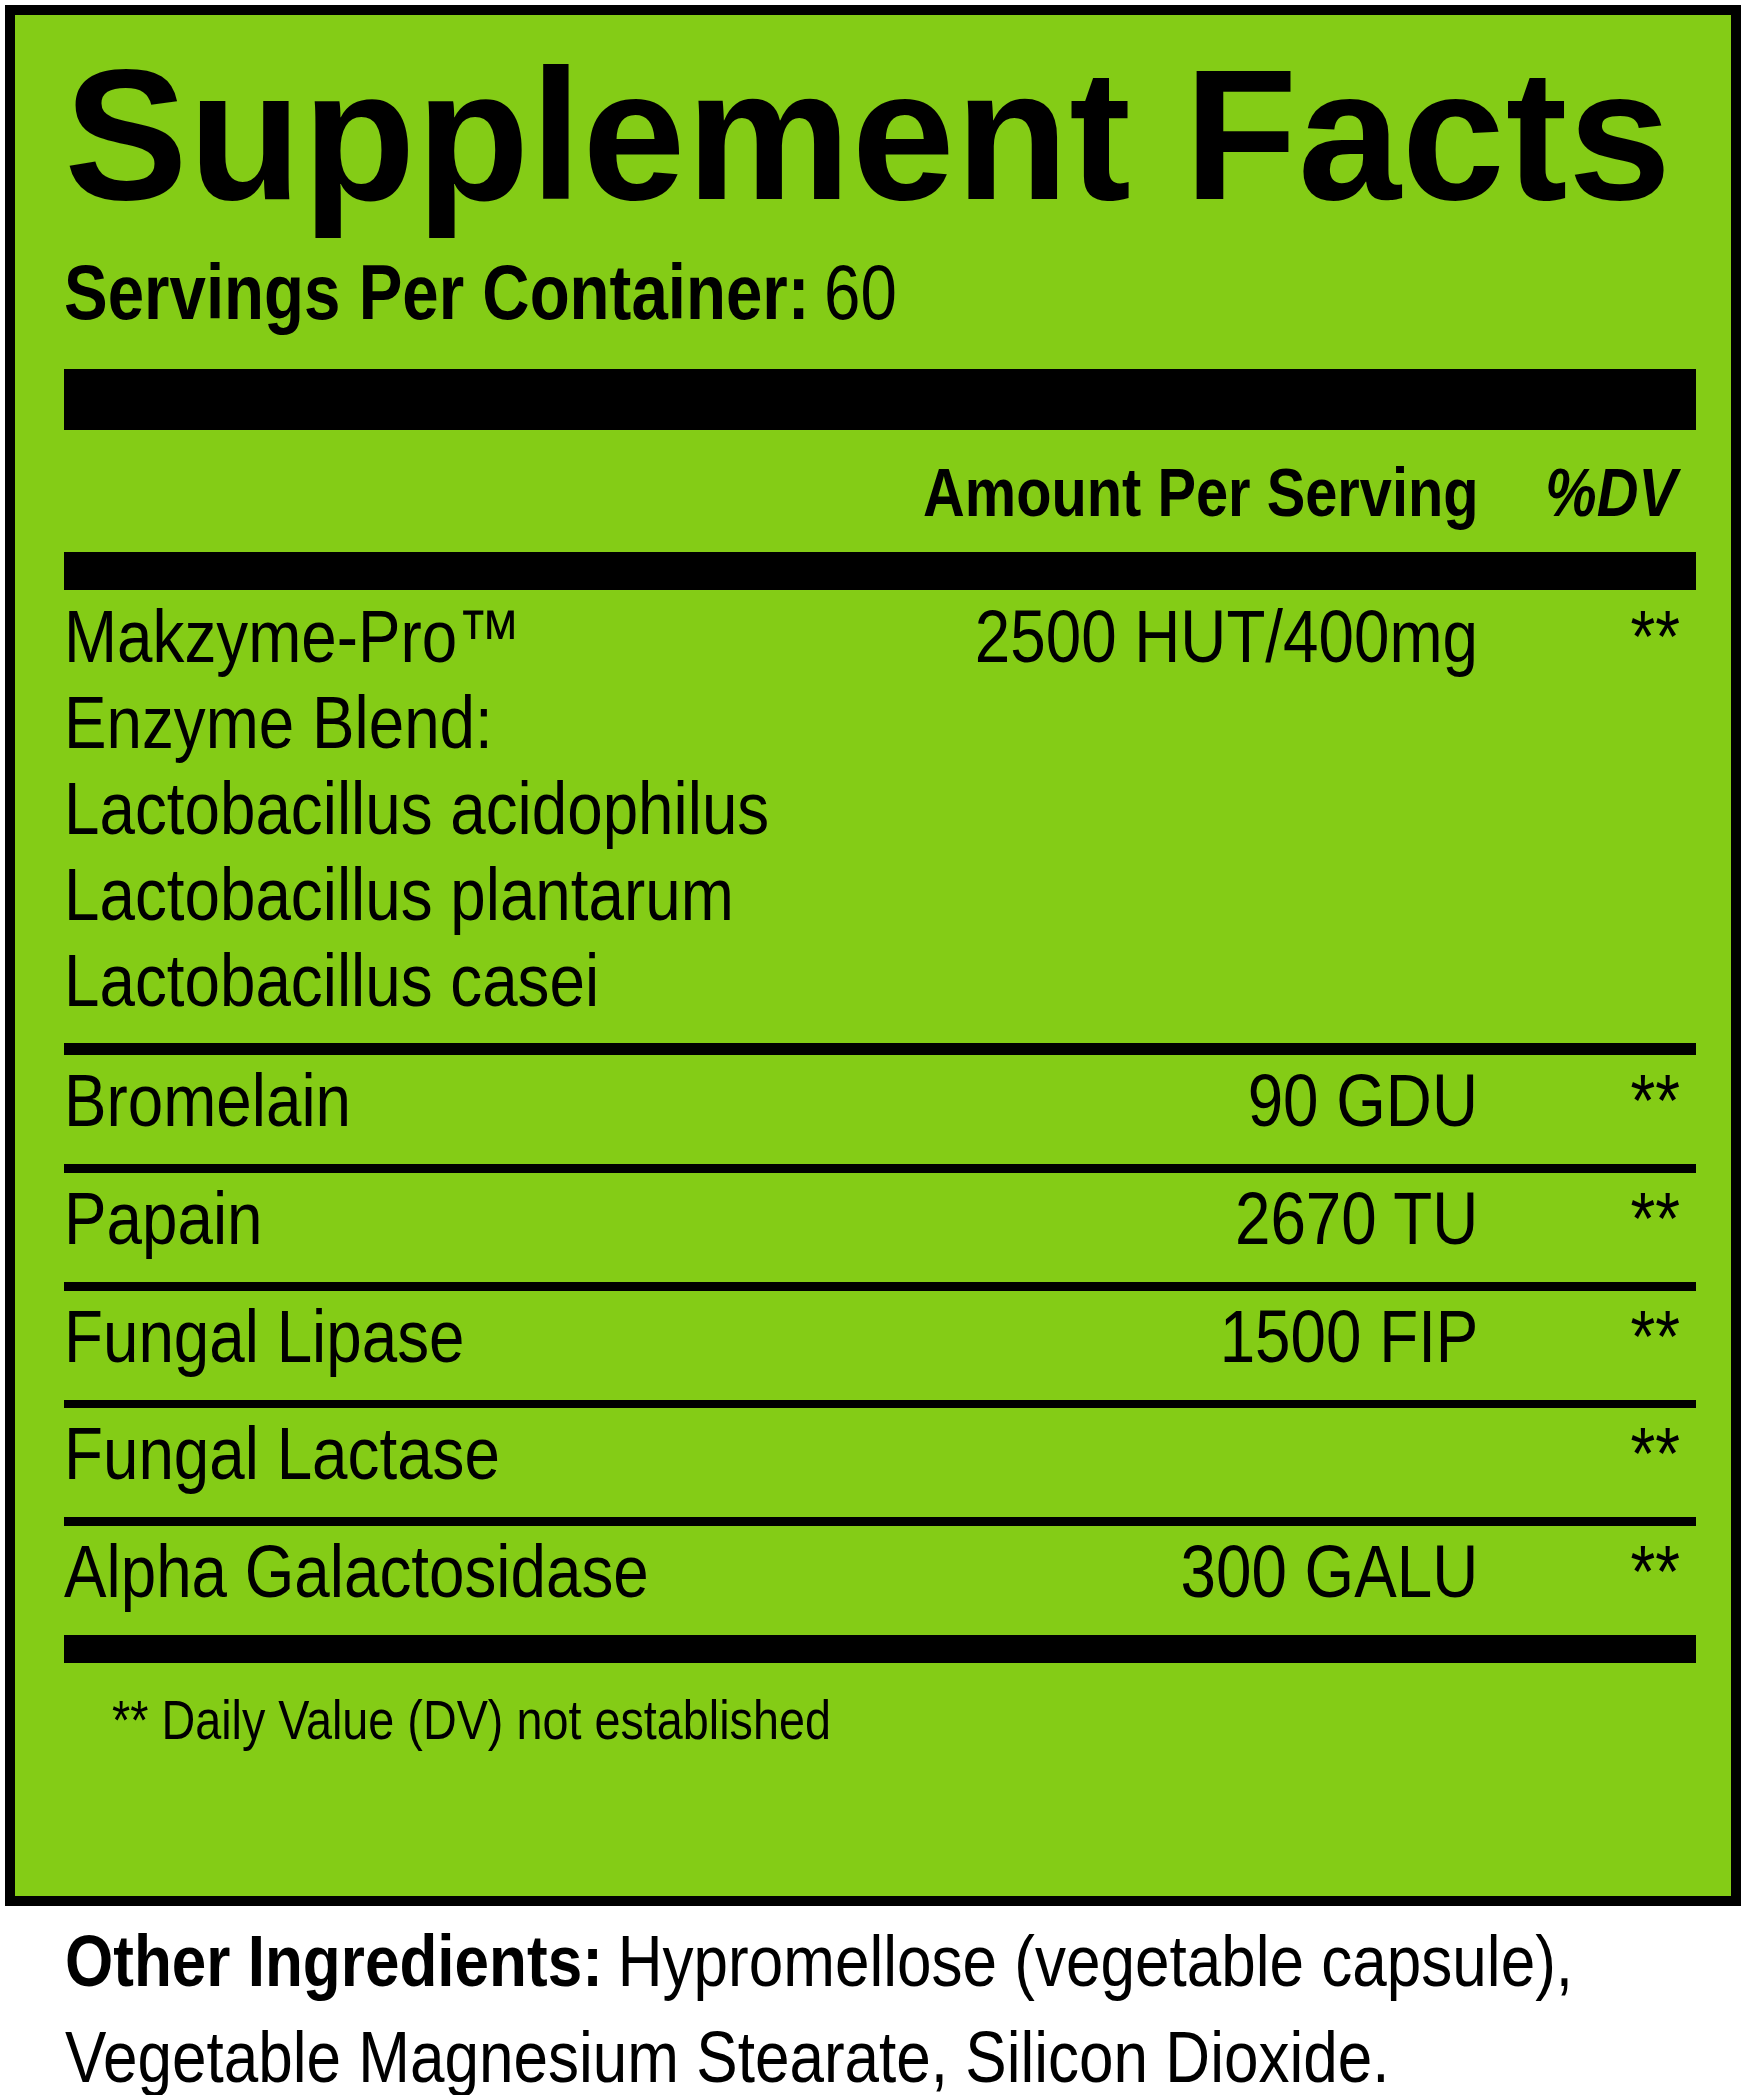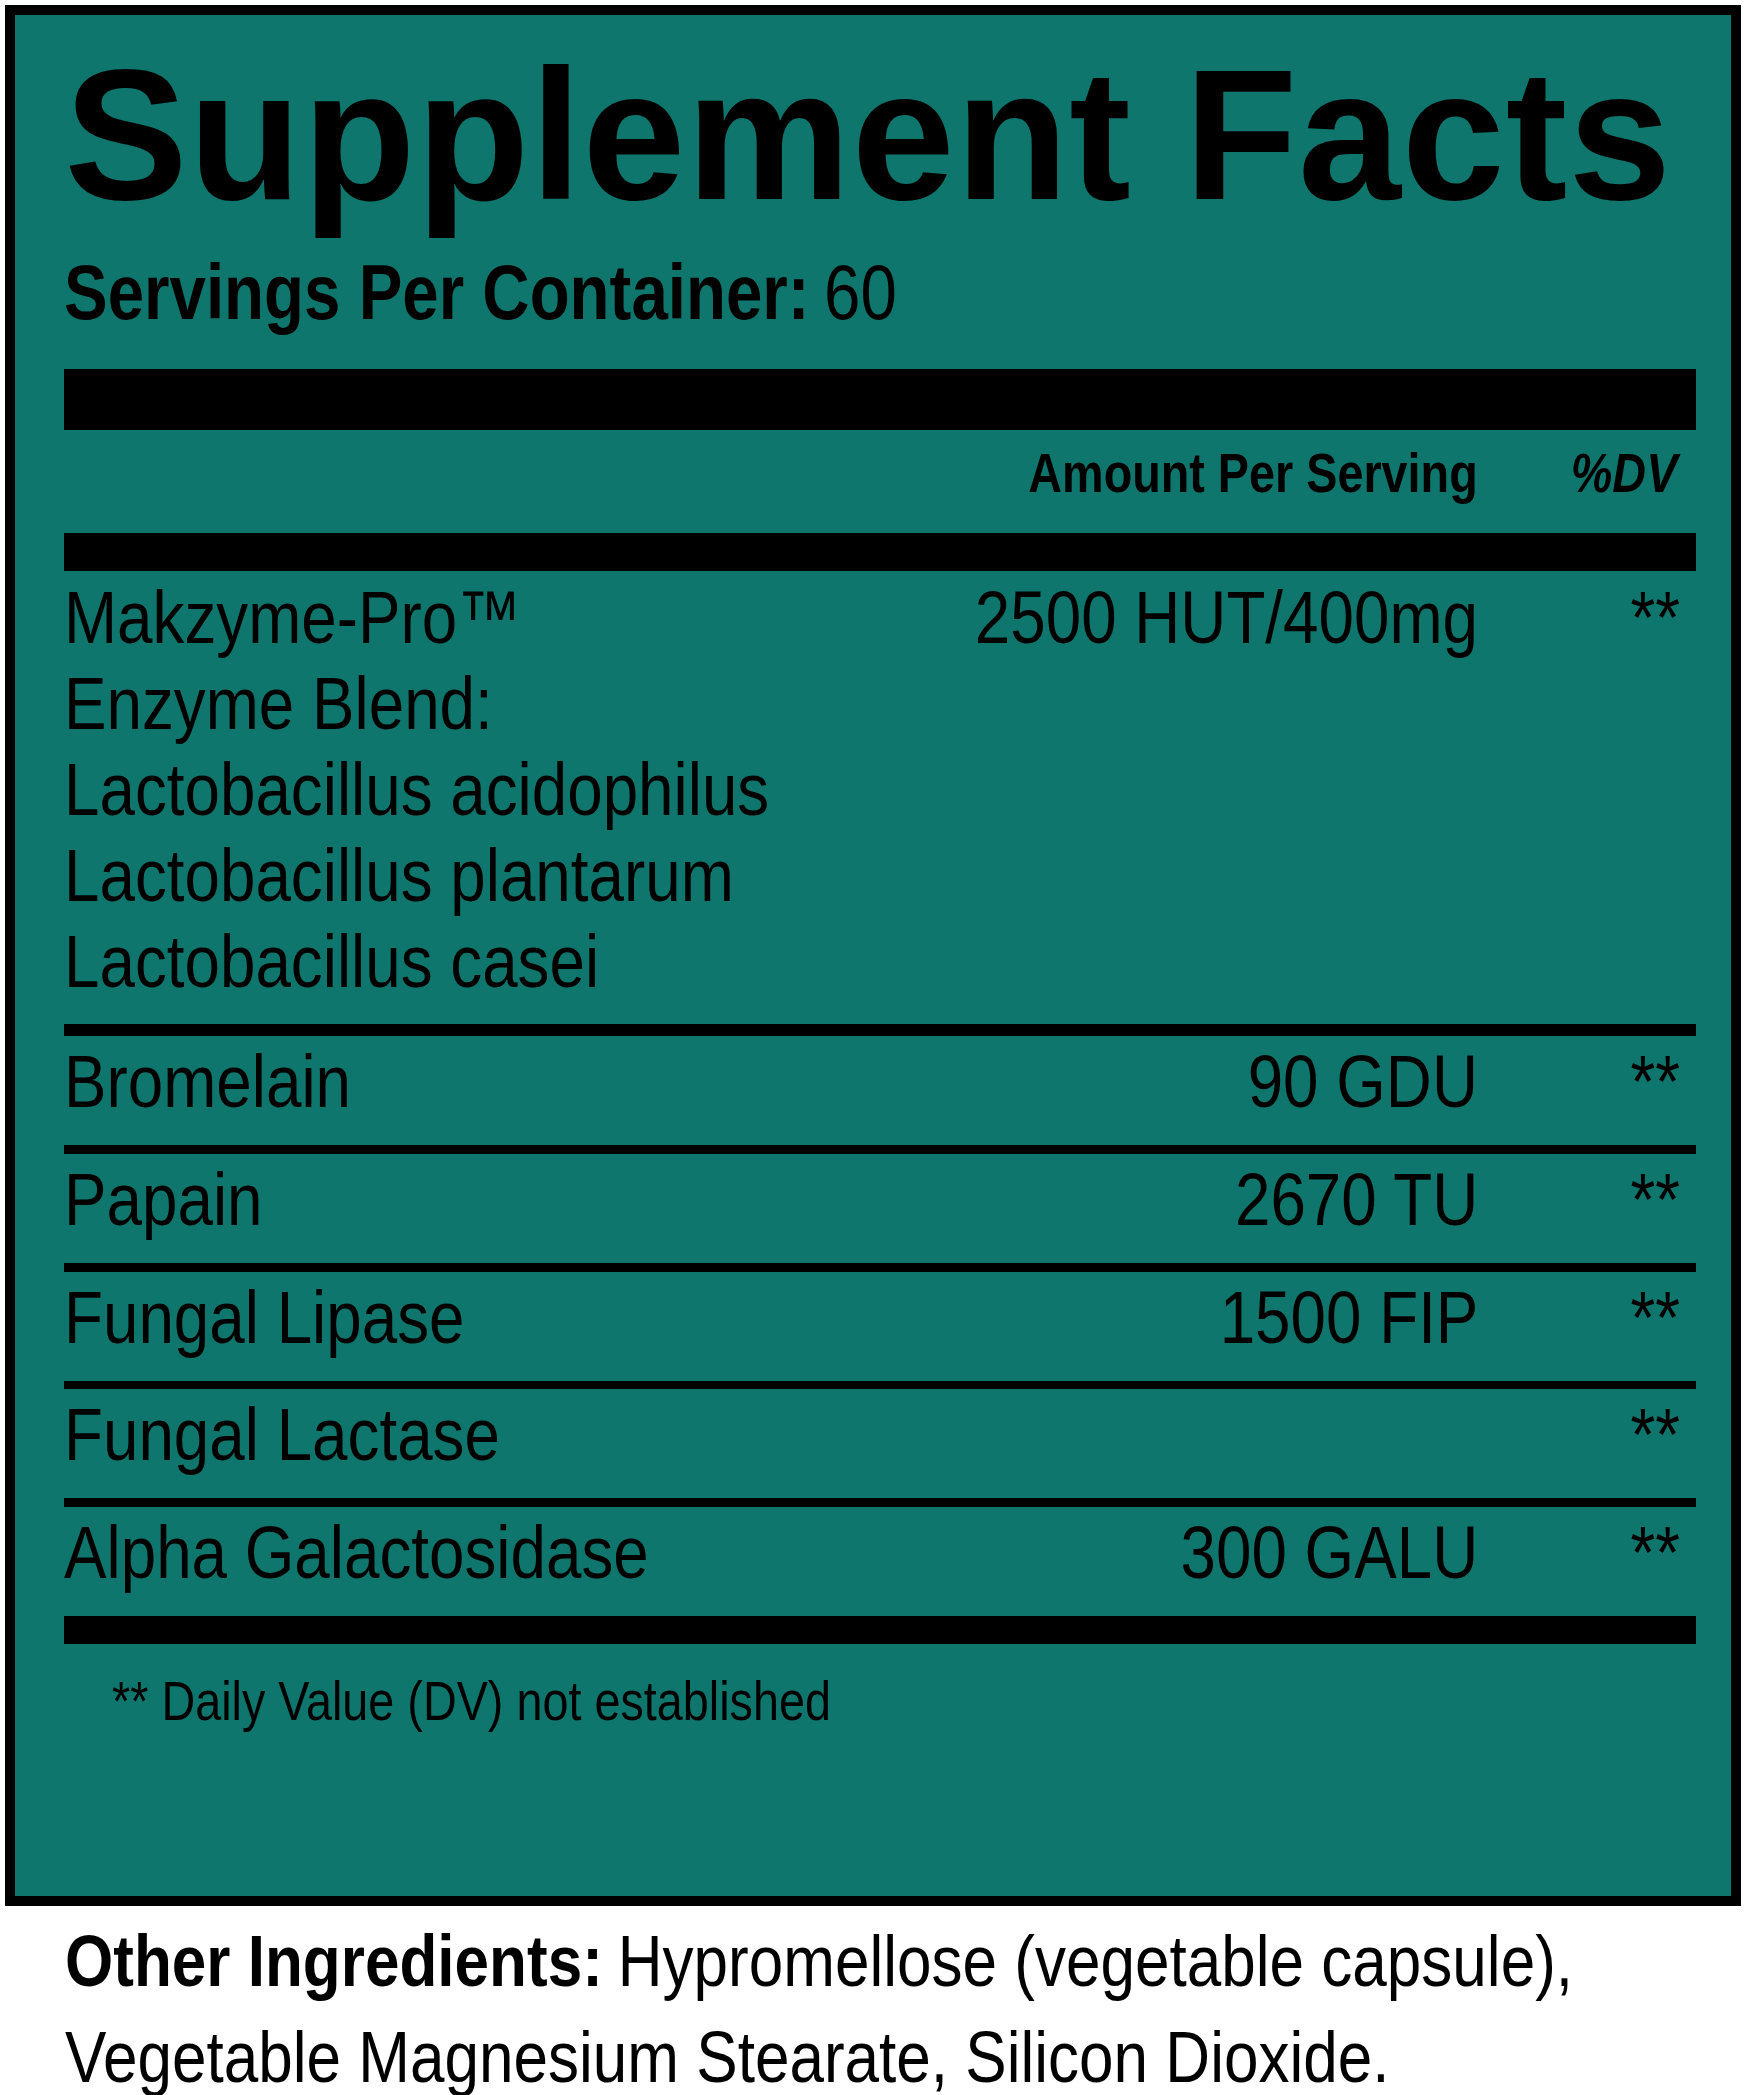--- a/index.html
+++ b/index.html
@@ -11,21 +11,21 @@
     font-family:"Liberation Sans",sans-serif;
     color:#000000;
   }
   .box{
     position:absolute;left:5.2px;top:5.2px;
     width:1736px;height:1901px;
     border:10.5px solid #000000;
     box-sizing:border-box;
     padding:0 35px 0 49px;
     overflow:hidden;
-    background:#0f766e;
+    background:#84cc16;
   }
   
   .cx{display:inline-block;white-space:nowrap;transform:scaleX(.85);}
   .ol{transform-origin:0 75%;}
   .or{transform-origin:100% 75%;}
 
   .title{
     margin:23px 0 0 0;
     font-size:185px;line-height:194px;
     font-weight:700;letter-spacing:0.9px;
@@ -36,22 +36,22 @@
   .val{margin-left:.22em;font-weight:400;}
 
   .bar{background:#000000;}
   .bar.t1{height:61px;margin-top:29px;}
   .bar.t2{height:38px;margin-top:15.7px;}
   .bar.t3{height:28px;margin-top:0;}
 
   .hdr{
     display:flex;align-items:baseline;
     height:87px;line-height:87px;
-    margin-top:0;
-    font-size:55px;font-weight:700;
+    margin-top:19px;
+    font-size:68px;font-weight:700;
   }
   .c-name{flex:1;min-width:0;text-align:left;}
   .c-amt{text-align:right;flex:none;}
   .c-dv{width:199px;padding-right:19px;text-align:right;flex:none;font-style:italic;}
 
   .blend{margin-top:3px;font-size:75px;line-height:86px;}
   .blend .irow{display:flex;align-items:baseline;}
   .midsep{height:12.2px;margin-top:20px;background:#000000;}
 
   .rows .irow{

